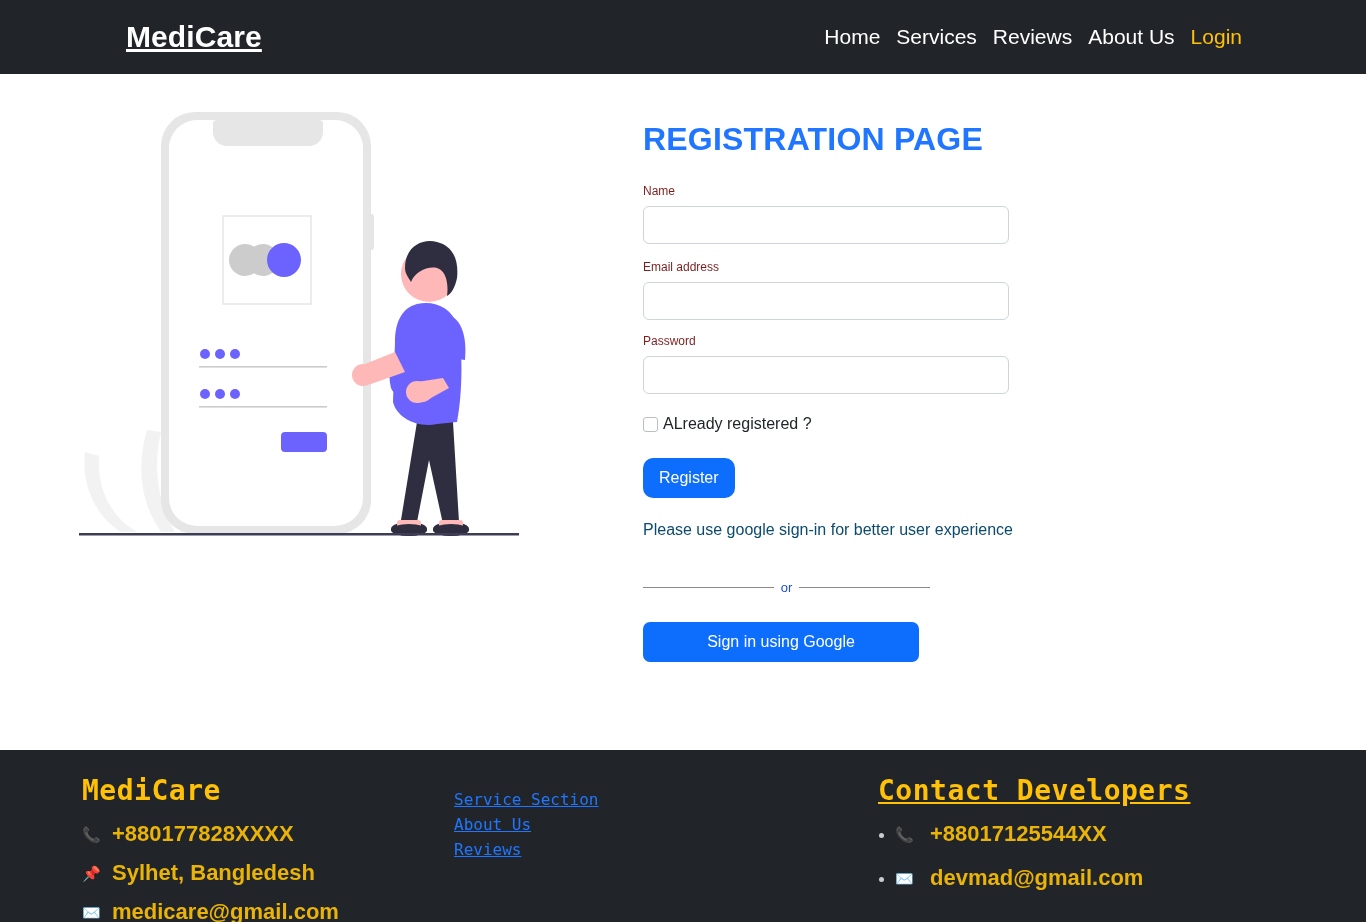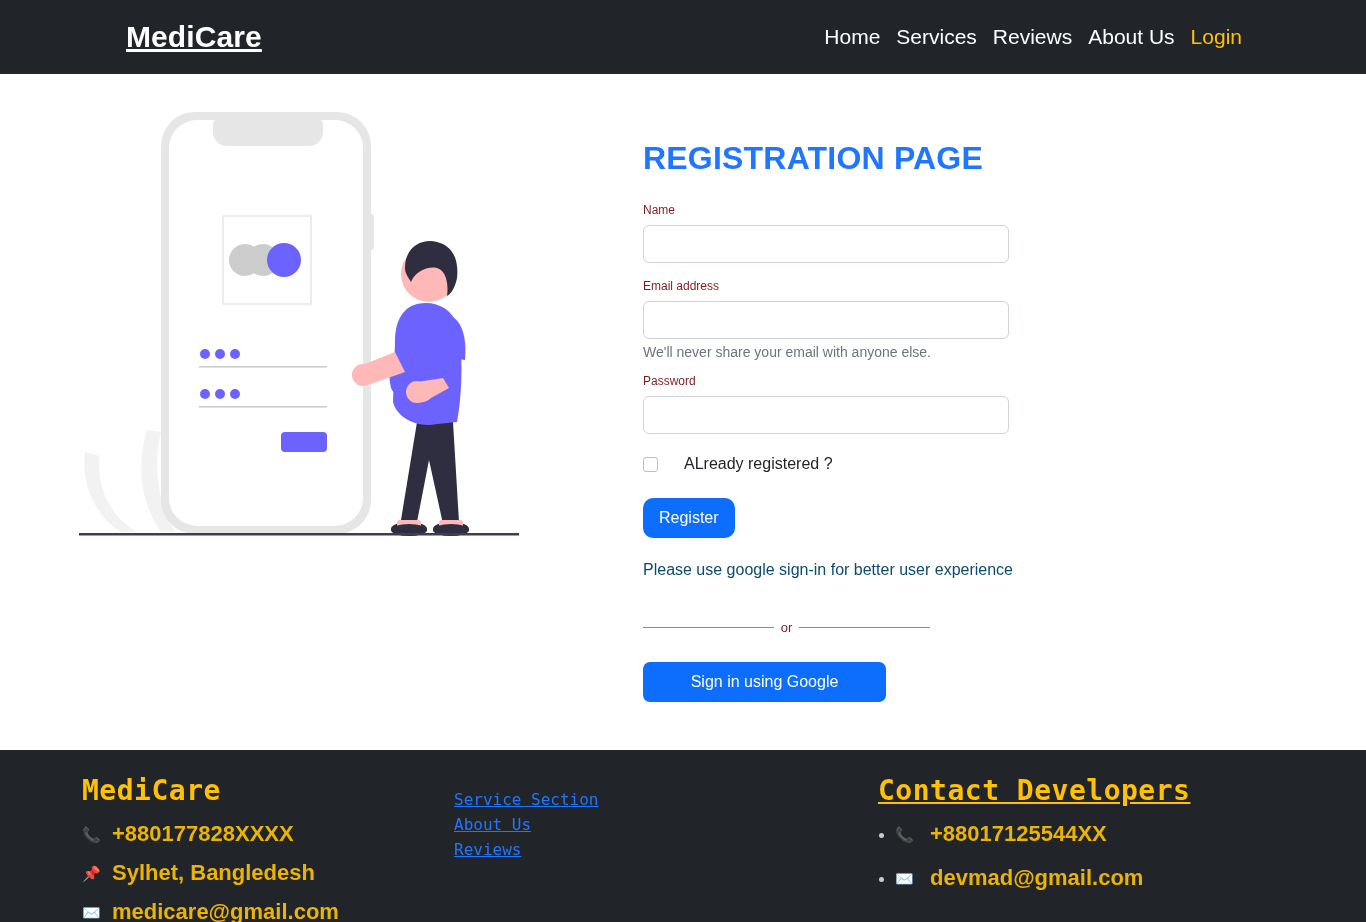--- a/index.html
+++ b/index.html
@@ -53,21 +53,21 @@
     width: 600px;
     display: flex;
     align-items: flex-start;
     justify-content: center;
     padding-top: 18px;
   }
   .illus-svg { display: block; }
 
   .form-col {
     flex: 1;
-    padding-top: 66px;
+    padding-top: 47px;
     padding-left: 43px;
   }
   .form-title {
     color: #2176ff;
     font-size: 32px;
     font-weight: 700;
     margin: 0 0 26px 0;
     letter-spacing: 0.2px;
   }
   .field-label {
@@ -94,21 +94,21 @@
     color: #6c757d;
     margin-top: 5px;
     margin-bottom: 0;
   }
   .group { margin-bottom: 16px; }
   .group-email { margin-bottom: 14px; }
 
   .check-row {
     display: flex;
     align-items: center;
-    gap: 26px;
+    gap: 5px;
     margin-top: 21px;
     margin-bottom: 25px;
   }
   .check-box {
     width: 15px; height: 15px;
     border: 1px solid #b9bfc5;
     border-radius: 3px;
     background: #fff;
     margin: 0;
     appearance: none;
@@ -147,26 +147,26 @@
     gap: 7px;
     margin-top: 41px;
   }
   .or-line {
     flex: 1;
     height: 1px;
     background: #8a8a8a;
   }
   .or-word {
     font-size: 13px;
-    color: #7f1d1d;
+    color: #1d4ed8;
   }
 
   .btn-google {
     display: block;
-    width: 243px;
+    width: 276px;
     background: #0d6efd;
     color: #ffffff;
     border: none;
     border-radius: 7px;
     font-size: 16px;
     font-family: "Liberation Sans", sans-serif;
     padding: 11px 16px;
     margin-top: 27px;
     cursor: pointer;
     text-align: center;
@@ -325,21 +325,20 @@
     <h1 class="form-title">REGISTRATION PAGE</h1>
 
     <div class="group">
       <label class="field-label">Name</label>
       <input class="text-input" type="text" placeholder="" style="">
     </div>
 
     <div class="group-email">
       <label class="field-label">Email address</label>
       <input class="text-input" type="email" placeholder="" style="">
-      <p class="help-text">We'll never share your email with anyone else.</p>
     </div>
 
     <div class="group">
       <label class="field-label">Password</label>
       <input class="text-input" type="password" placeholder="" style="">
     </div>
 
     <div class="check-row">
       <input class="check-box" type="checkbox" id="chk" style="">
       <label class="check-label" for="chk">ALready registered ?</label>

